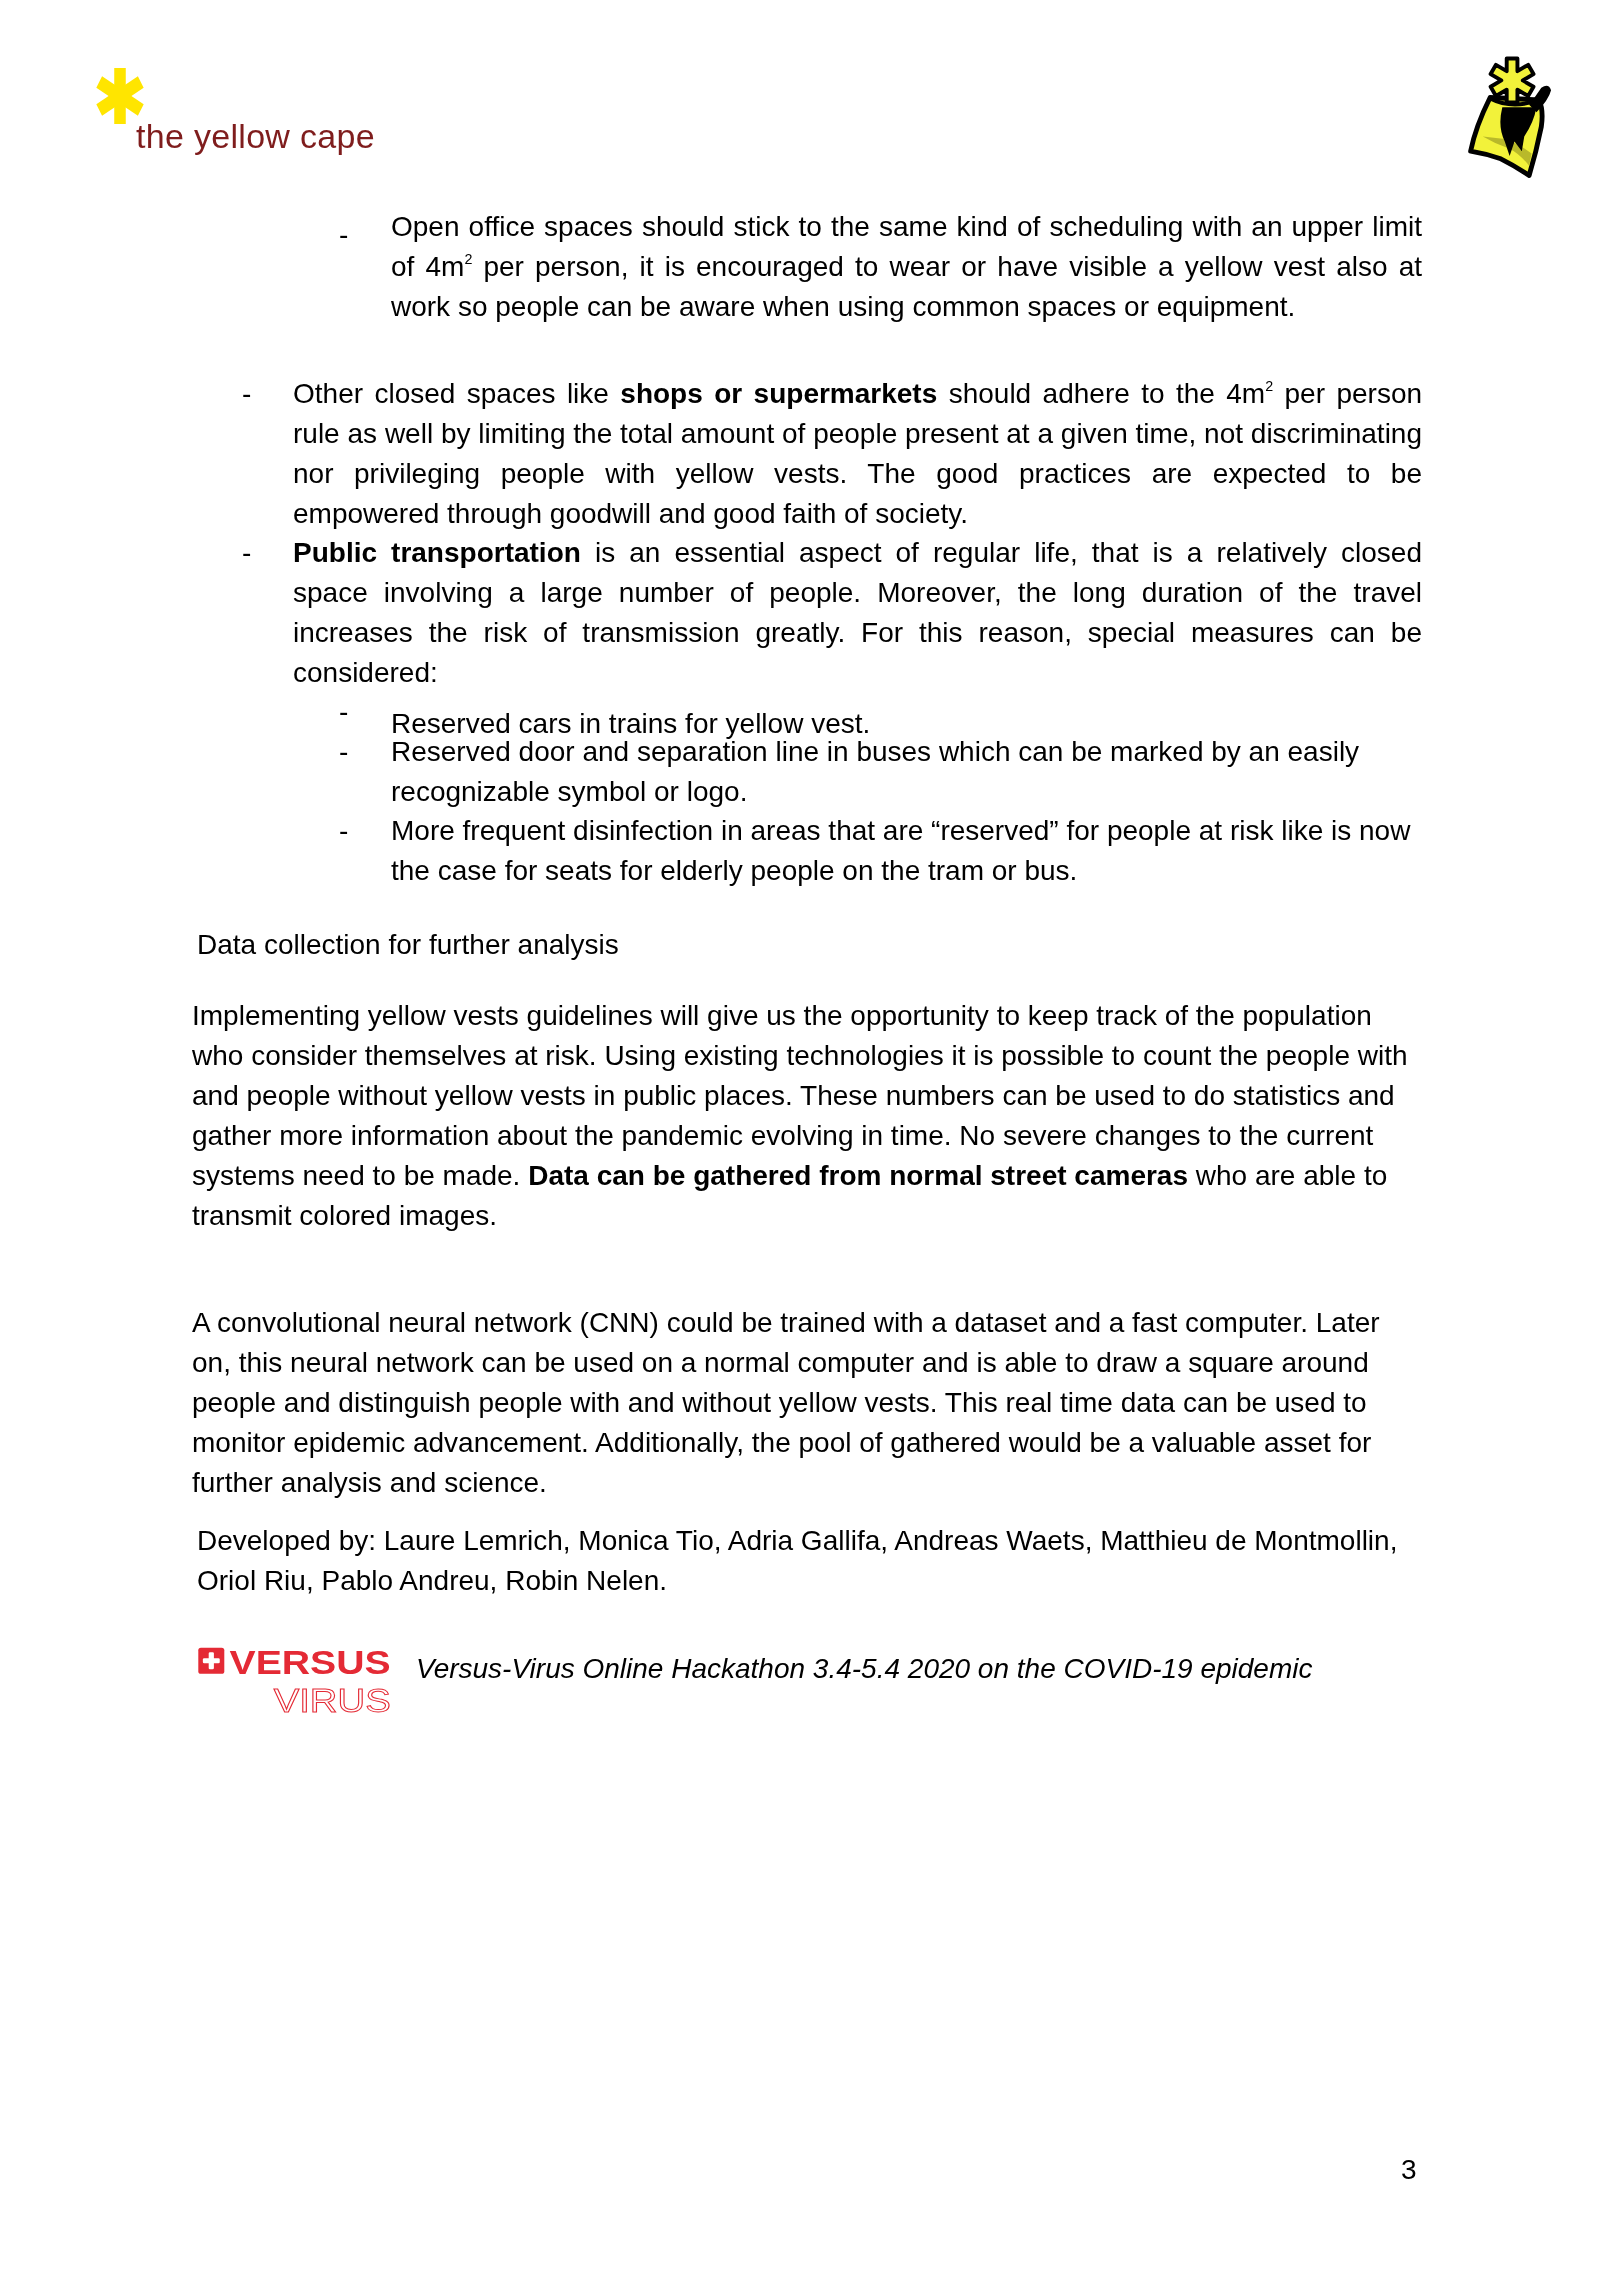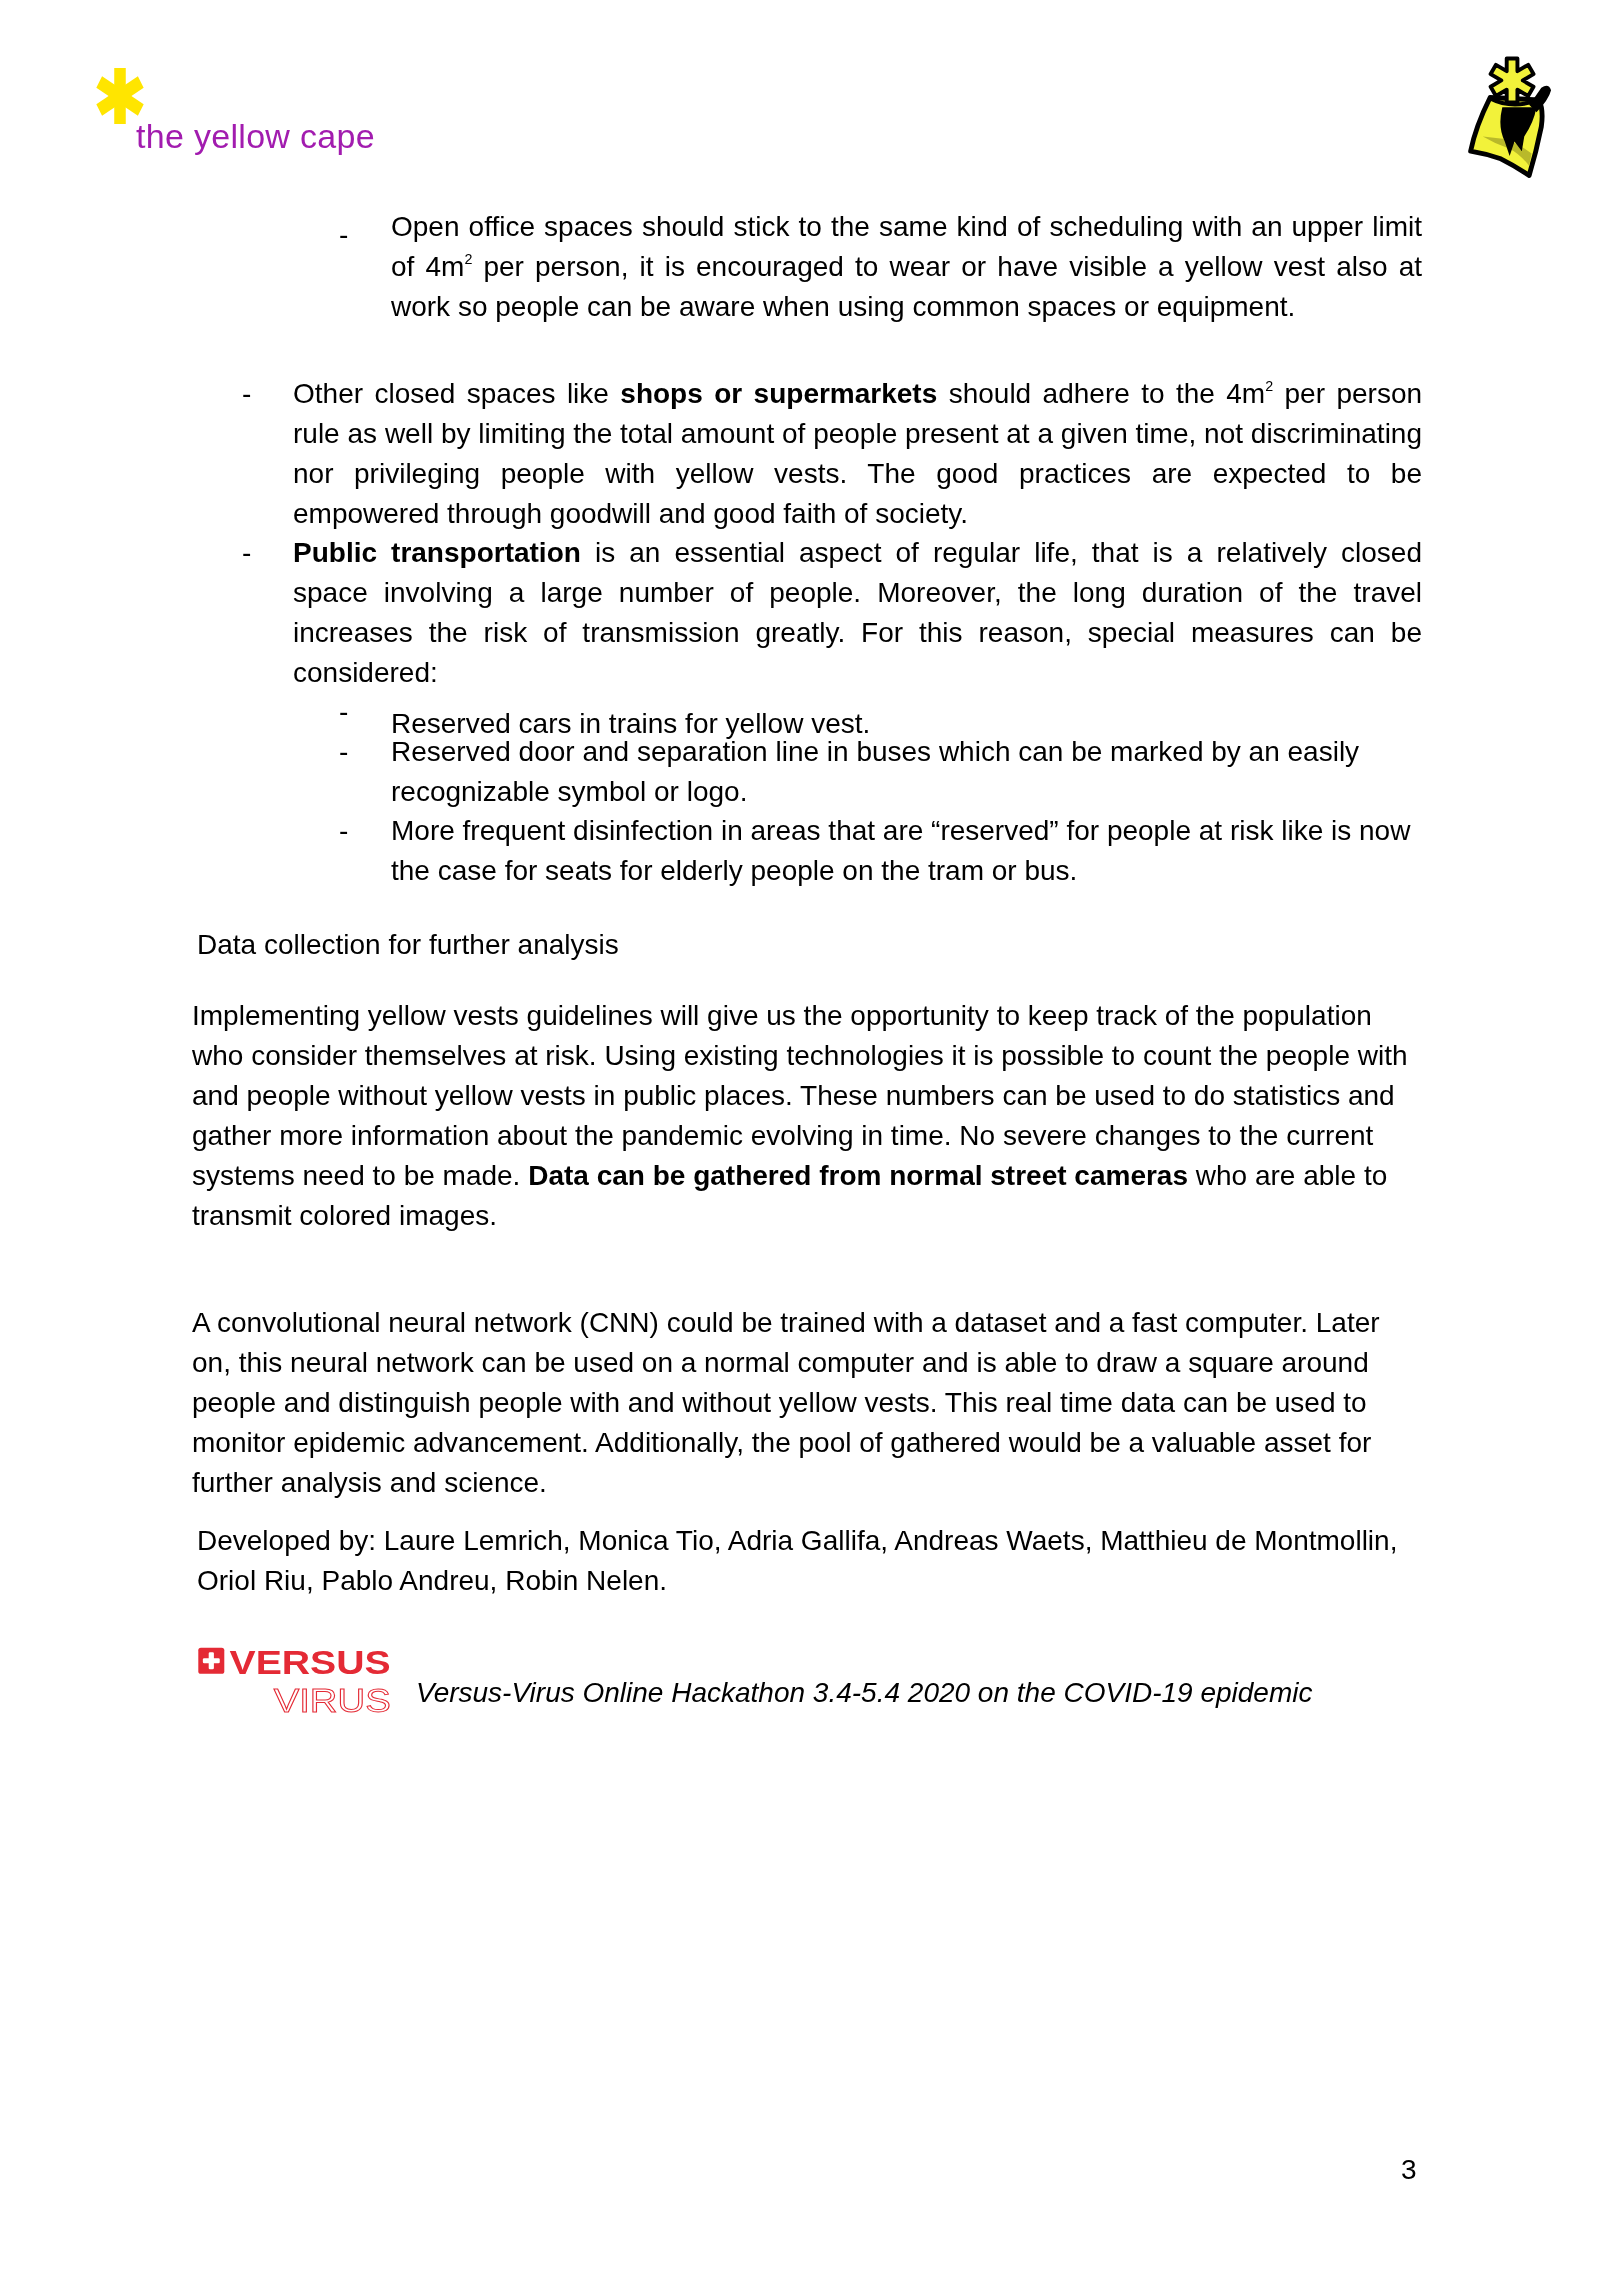--- a/index.html
+++ b/index.html
@@ -2,42 +2,42 @@
 <html style="font-size:10.4px"><head>
   <meta charset="utf-8">
   <style>
     html, body { margin: 0; padding: 0; background: #ffffff; }
     body { width: 1616px; height: 2284px; position: relative; overflow: hidden;
            font-family: "Liberation Sans", sans-serif; color: #000; }
     .abs { position: absolute; }
 
     
     .brand-star { left: 96px; top: 68px; width: 48px; height: 56px; }
-    .brand-name { left: 136px; top: 117px; font-size: 34px; letter-spacing: 0.3px; color: #a21caf; white-space: nowrap; }
+    .brand-name { left: 136px; top: 117px; font-size: 34px; letter-spacing: 0.3px; color: #7f1d1d; white-space: nowrap; }
     .cape-logo { left: 1456px; top: 52px; width: 117px; height: 130px; }
 
     
     .txt { font-size: 28px; line-height: 40px; }
     .justify { text-align: justify; text-align-last: left; }
 
     .bullet { position: absolute; }
     .dash { position: absolute; font-size: 28px; line-height: 40px; }
 
     .l2 { left: 391px; width: 1031px; }
     .l1 { left: 293px; width: 1129px; }
     .l2-dash { left: 339px; }
     .l1-dash { left: 242px; }
 
     .heading { left: 197px; top: 925px; font-size: 28px; font-weight: normal; line-height: 40px; }
     .para { left: 192px; width: 1225px; }
 
     .credits { left: 197px; top: 1521px; width: 1225px; }
 
     .versus-logo { left: 197px; top: 1645px; width: 195px; height: 77px; }
-    .versus-caption { left: 416px; top: 1649px; font-size: 28px; font-style: italic; white-space: nowrap; line-height: 40px; margin-top: 24px; }
+    .versus-caption { left: 416px; top: 1649px; font-size: 28px; font-style: italic; white-space: nowrap; line-height: 40px; }
 
     .page-number { left: 1401px; top: 2150px; font-size: 28px; line-height: 40px; }
 
     b, strong { font-weight: bold; }
     sup { font-size: 14.3px; vertical-align: 11.7px; line-height: 0; }
   </style>
 </head>
 <body>
 
 <div class="abs brand-star">

